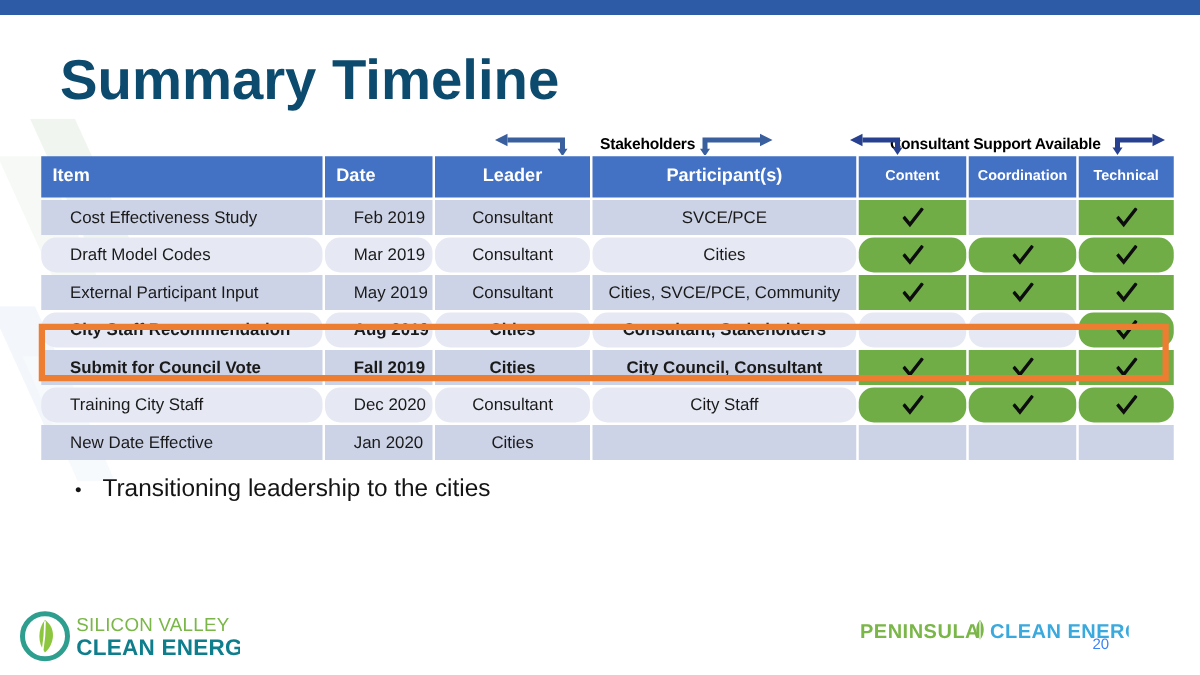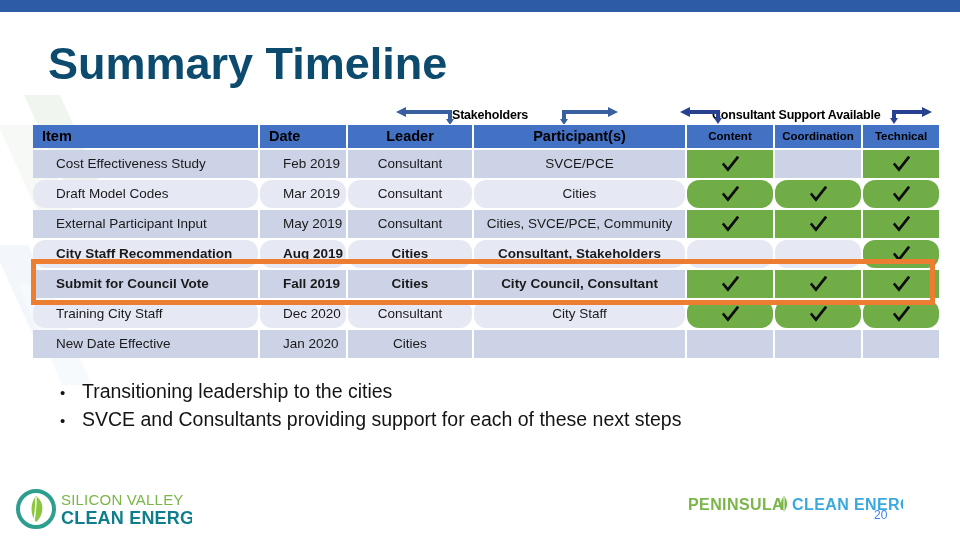--- a/index.html
+++ b/index.html
@@ -45,21 +45,21 @@
 
   
   .span-label {
     position: absolute;
     font-size: 12.5px;
     color: #000000;
     font-weight: 600;
     white-space: nowrap;
     letter-spacing: -0.2px;
   }
-  #stakeholders-span { left: 452px; top: 108px; }
+  #stakeholders-span { left: 480px; top: 108px; }
   #support-span      { left: 712px; top: 108px; }
 
   .span-arrows { position: absolute; top: 106px; height: 18px; }
 
   
   .tbl {
     position: absolute;
     left: 31px; top: 123px;
     width: 904px;
     border-collapse: separate;
@@ -68,22 +68,22 @@
   }
   .tbl th, .tbl td {
     padding: 0;
     margin: 0;
     font-weight: normal;
     vertical-align: middle;
     overflow: hidden;
   }
   .tbl thead th {
     background: #4371c4;
-    color: #000000;
-    height: 23px;
+    color: #ffffff;
+    height: 33px;
     font-size: 14.5px;
     font-weight: bold;
     text-align: center;
     line-height: 1.05;
   }
   .tbl thead th.small {
     font-size: 11.5px;
   }
   .tbl thead th.left {
     text-align: left;
@@ -307,23 +307,20 @@
       </tr>
     </tbody>
 </table>
 
 <div class="highlight-box"></div>
 
 <div class="bullets">
   <div class="bullet">
     <span class="dot">•</span><span>Transitioning leadership to the cities</span>
   </div>
-  <div class="bullet">
-    <span class="dot">•</span><span>SVCE and Consultants providing support for each of these next steps</span>
-  </div>
 </div>
 
 <div class="logo-svce">
   <svg width="178" height="46" viewBox="0 0 178 46" xmlns="http://www.w3.org/2000/svg">
     <circle cx="22" cy="23" r="18" fill="none" stroke="#2e9e8f" stroke-width="4"></circle>
     <path d="M22,10 C31,16 30,29 22,36 C16,29 16,17 22,10 Z" fill="#8cc63f"></path>
     <path d="M22,11 C22,20 21,29 20,35" fill="none" stroke="#ffffff" stroke-width="1.4"></path>
     <text x="47" y="19" font-family="'Liberation Sans',sans-serif" font-size="15" fill="#7ab648" letter-spacing="0.2">SILICON VALLEY</text>
     <text x="47" y="38" font-family="'Liberation Sans',sans-serif" font-size="18" font-weight="bold" fill="#0f7e8c" letter-spacing="0.2">CLEAN ENERGY</text>
   </svg>

